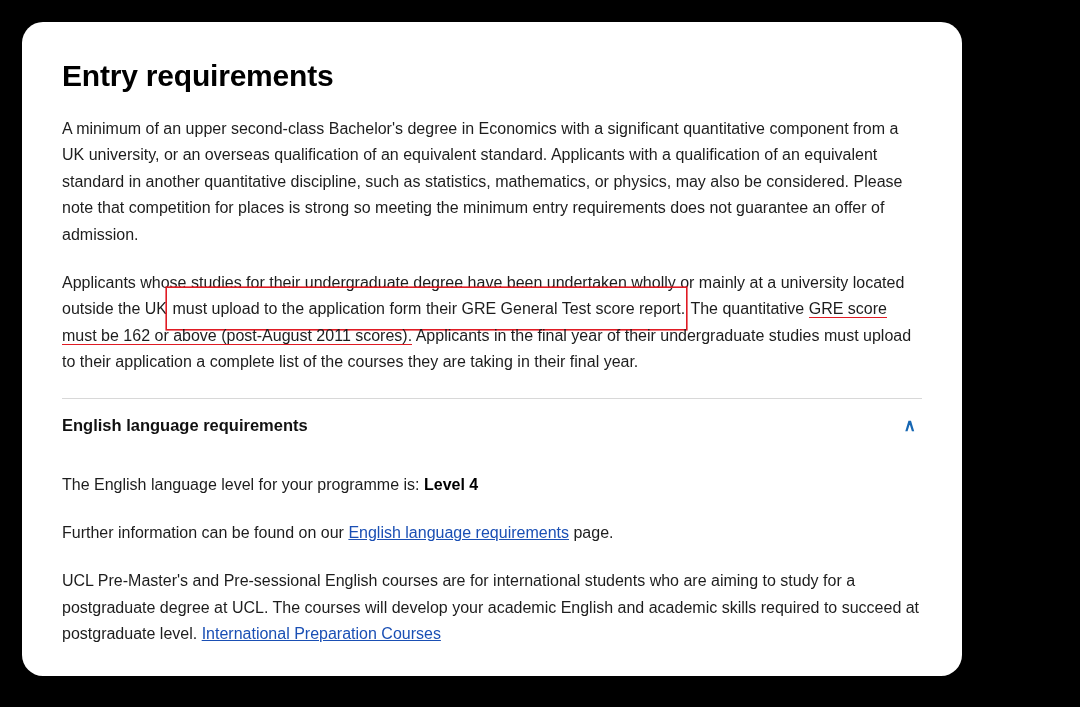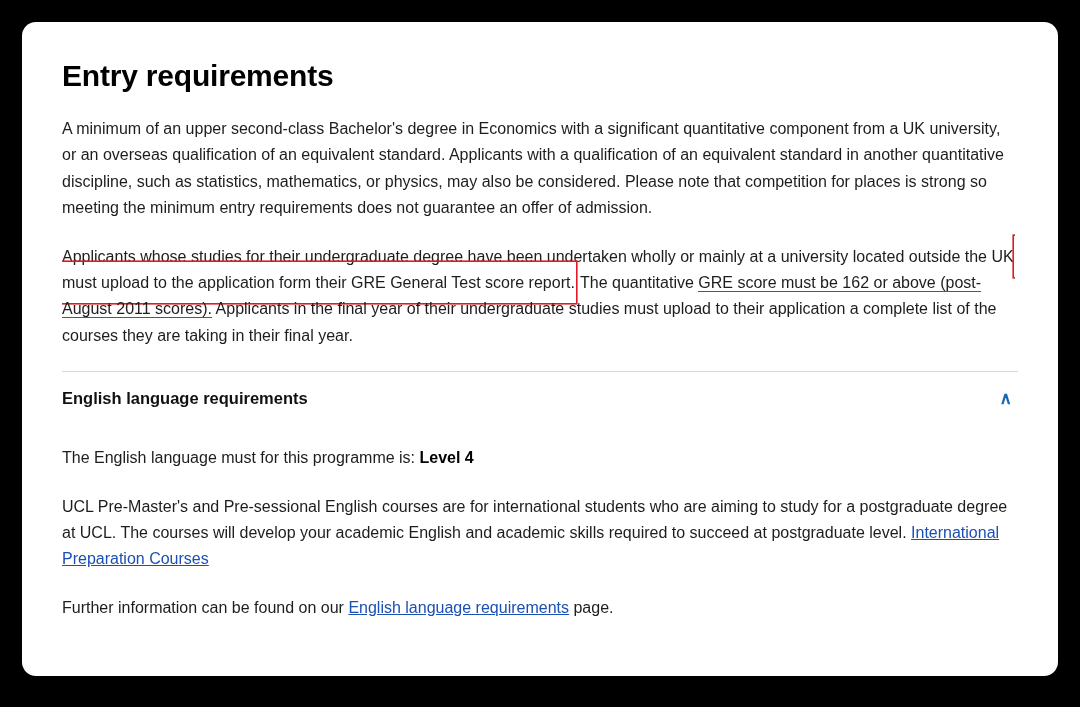--- a/index.html
+++ b/index.html
@@ -10,24 +10,24 @@
     width: 1080px;
     height: 707px;
     background: #000000;
     font-family: "Liberation Sans", sans-serif;
     overflow: hidden;
   }
   .page-card {
     position: absolute;
     left: 22px;
     top: 22px;
-    width: 1036px;
+    width: 940px;
     height: 654px;
     background: #ffffff;
-    border-radius: 14px;
+    border-radius: 21px;
     box-sizing: border-box;
     padding: 18px 40px 0 40px;
     overflow: hidden;
   }
   h1.page-title {
     font-size: 30px;
     line-height: 36px;
     font-weight: bold;
     color: #000000;
     margin: 18px 0 22px 0;
@@ -95,21 +95,21 @@
 
   <hr class="divider">
 
   <div class="accordion-header">
     <span class="accordion-title">English language requirements</span>
     <span class="chevron-up-icon">∧</span>
   </div>
 
   <div class="accordion-body">
 
-    <p class="body-text"><span>The English language must for this programme is: </span><strong class="inline-strong">Level 4</strong></p>
+    <p class="body-text"><span>The English language level for your programme is: </span><strong class="inline-strong">Level 4</strong></p>
+
+    <p class="body-text"><span>Further information can be found on our </span><a class="doc-link" href="#">English language requirements</a><span> page.</span></p>
 
     <p class="body-text"><span>UCL Pre-Master's and Pre-sessional English courses are for international students who are aiming to study for a postgraduate degree at UCL. The courses will develop your academic English and academic skills required to succeed at postgraduate level. </span><a class="doc-link" href="#">International Preparation Courses</a></p>
-
-    <p class="body-text"><span>Further information can be found on our </span><a class="doc-link" href="#">English language requirements</a><span> page.</span></p>
 
   </div>
 
 </div>
 
 </body></html>

